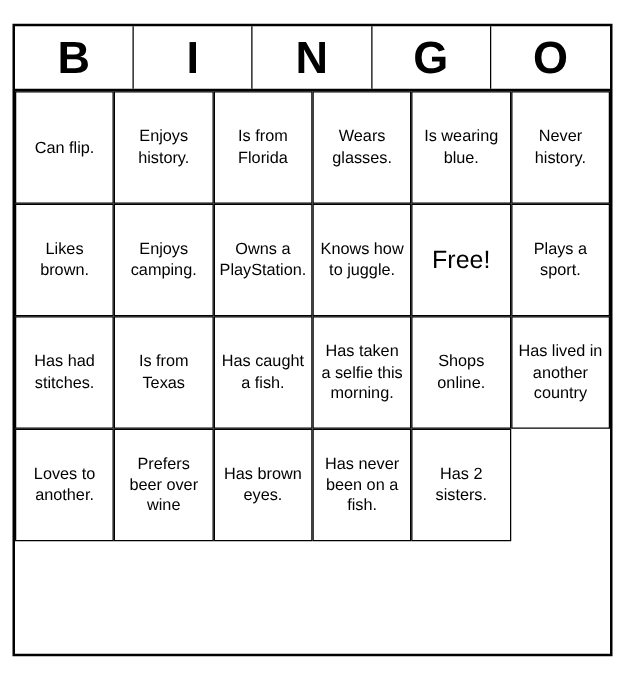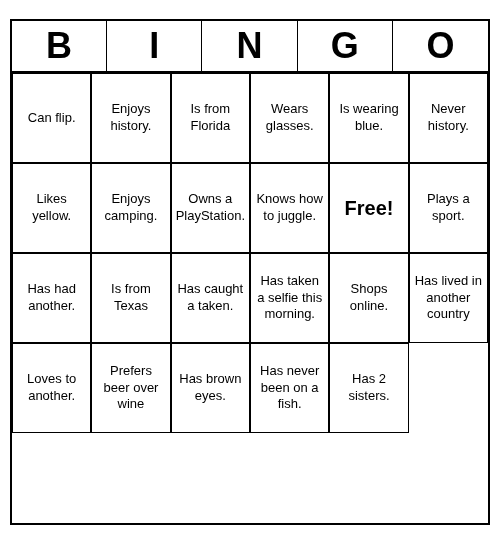--- a/index.html
+++ b/index.html
@@ -42,21 +42,21 @@
       display: flex;
       align-items: center;
       justify-content: center;
       padding: 4px;
       min-height: 90px;
       font-size: 13px;
       line-height: 1.3;
     }
     .bingo-cell.free {
       font-size: 20px;
-      font-weight: bold;
+      font-weight: normal;
       align-items: center;
     }
     .bingo-cell span {
       display: block;
     }
   </style>
 </head>
 <body>
 
 <div class="bingo-card">
@@ -80,45 +80,45 @@
       <div class="bingo-cell">
         <span>Wears glasses.</span>
       </div>
       <div class="bingo-cell">
         <span>Is wearing blue.</span>
       </div>
       <div class="bingo-cell">
         <span>Never history.</span>
       </div>
       <div class="bingo-cell">
-        <span>Likes yellow.</span>
+        <span>Likes brown.</span>
       </div>
       <div class="bingo-cell">
         <span>Enjoys camping.</span>
       </div>
       <div class="bingo-cell">
         <span>Owns a PlayStation.</span>
       </div>
       <div class="bingo-cell">
         <span>Knows how to juggle.</span>
       </div>
       <div class="bingo-cell free">
         <span>Free!</span>
       </div>
       <div class="bingo-cell">
         <span>Plays a sport.</span>
       </div>
       <div class="bingo-cell">
-        <span>Has had another.</span>
+        <span>Has had stitches.</span>
       </div>
       <div class="bingo-cell">
         <span>Is from Texas</span>
       </div>
       <div class="bingo-cell">
-        <span>Has caught a taken.</span>
+        <span>Has caught a fish.</span>
       </div>
       <div class="bingo-cell">
         <span>Has taken a selfie this morning.</span>
       </div>
       <div class="bingo-cell">
         <span>Shops online.</span>
       </div>
       <div class="bingo-cell">
         <span>Has lived in another country</span>
       </div>

